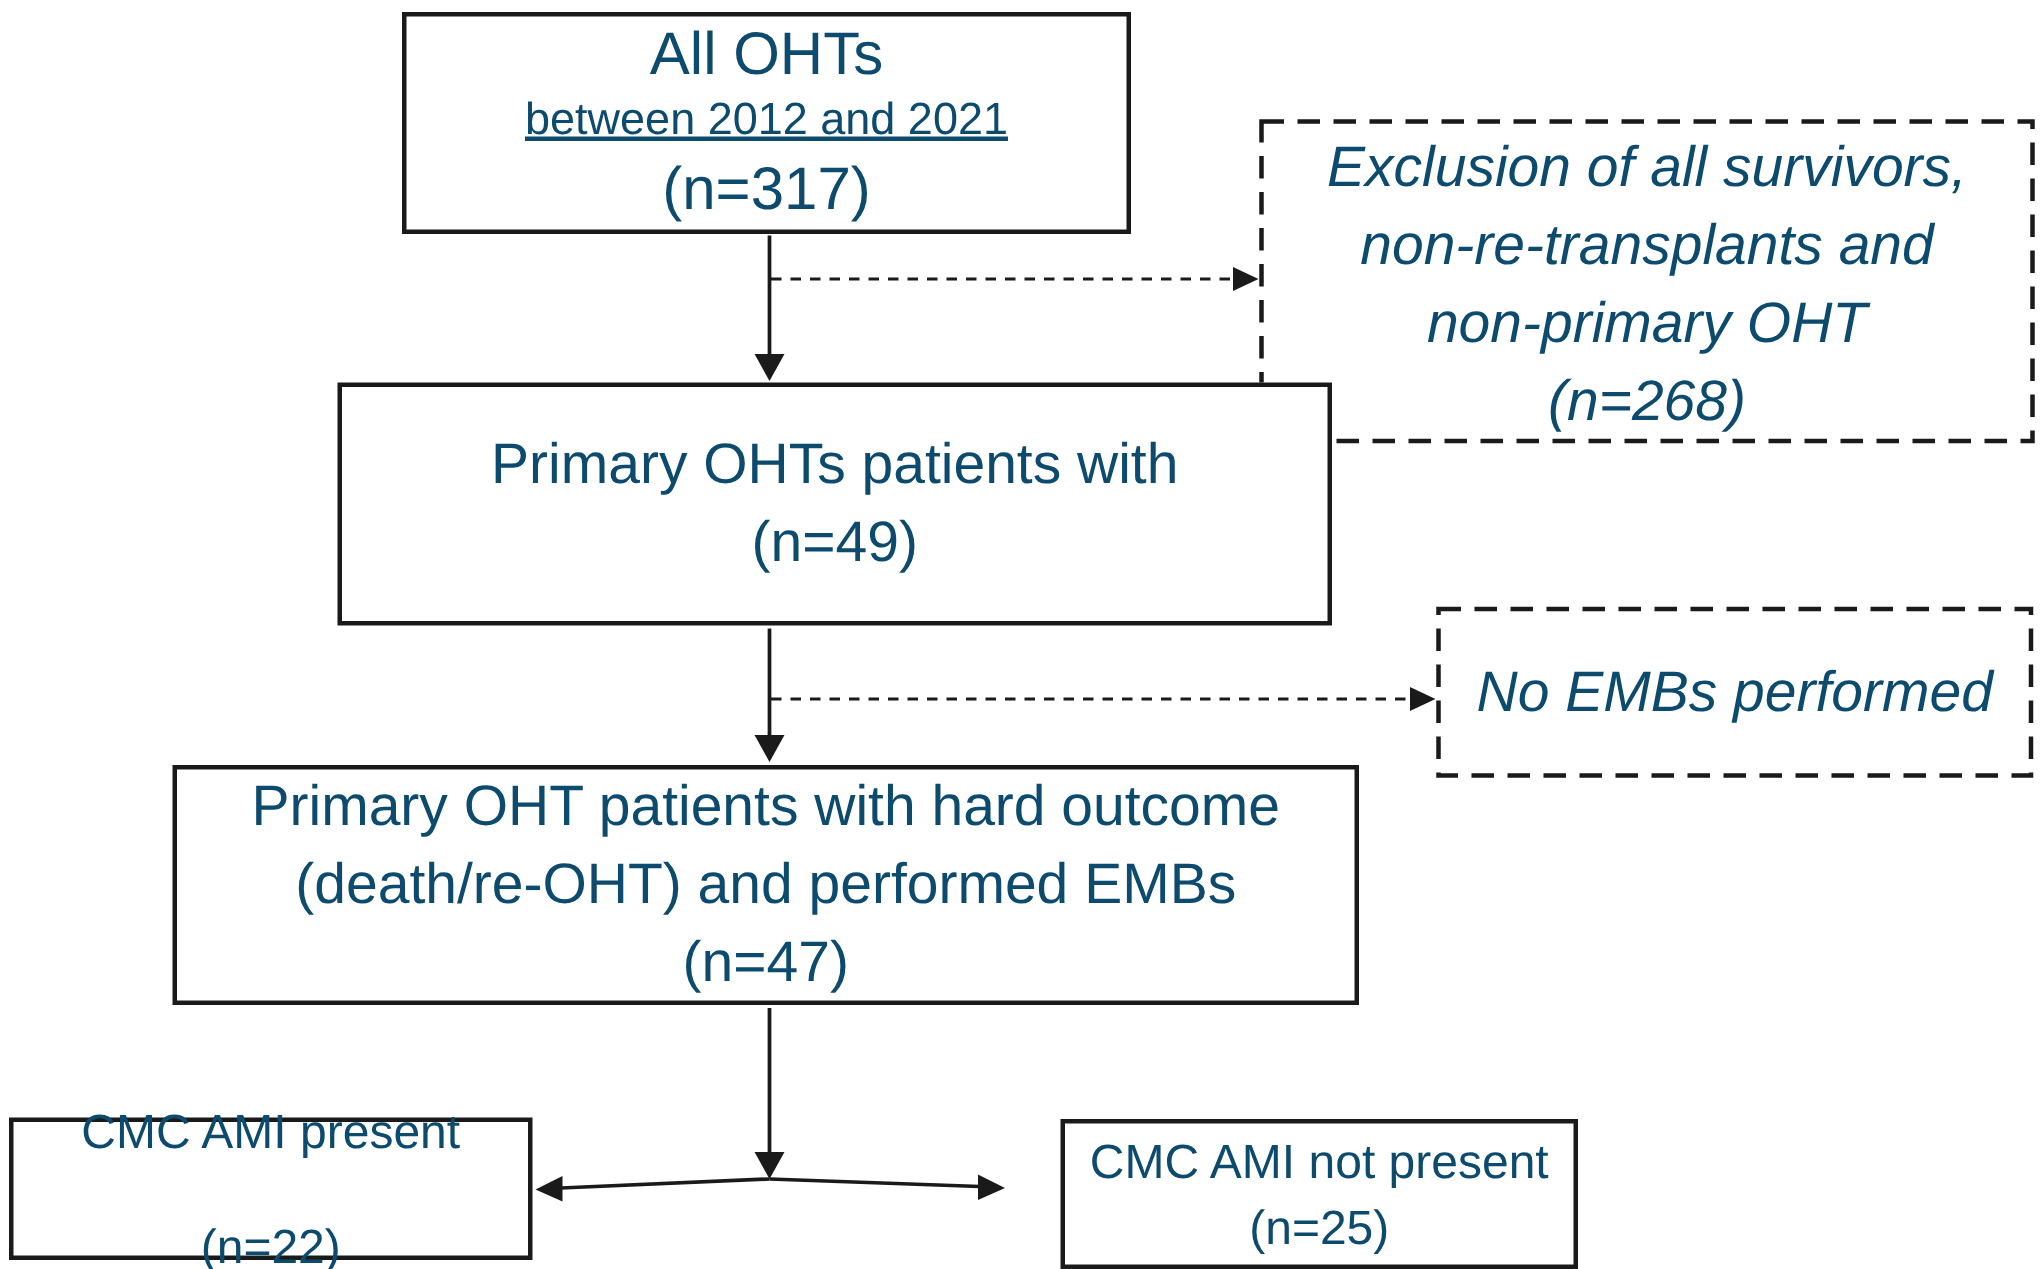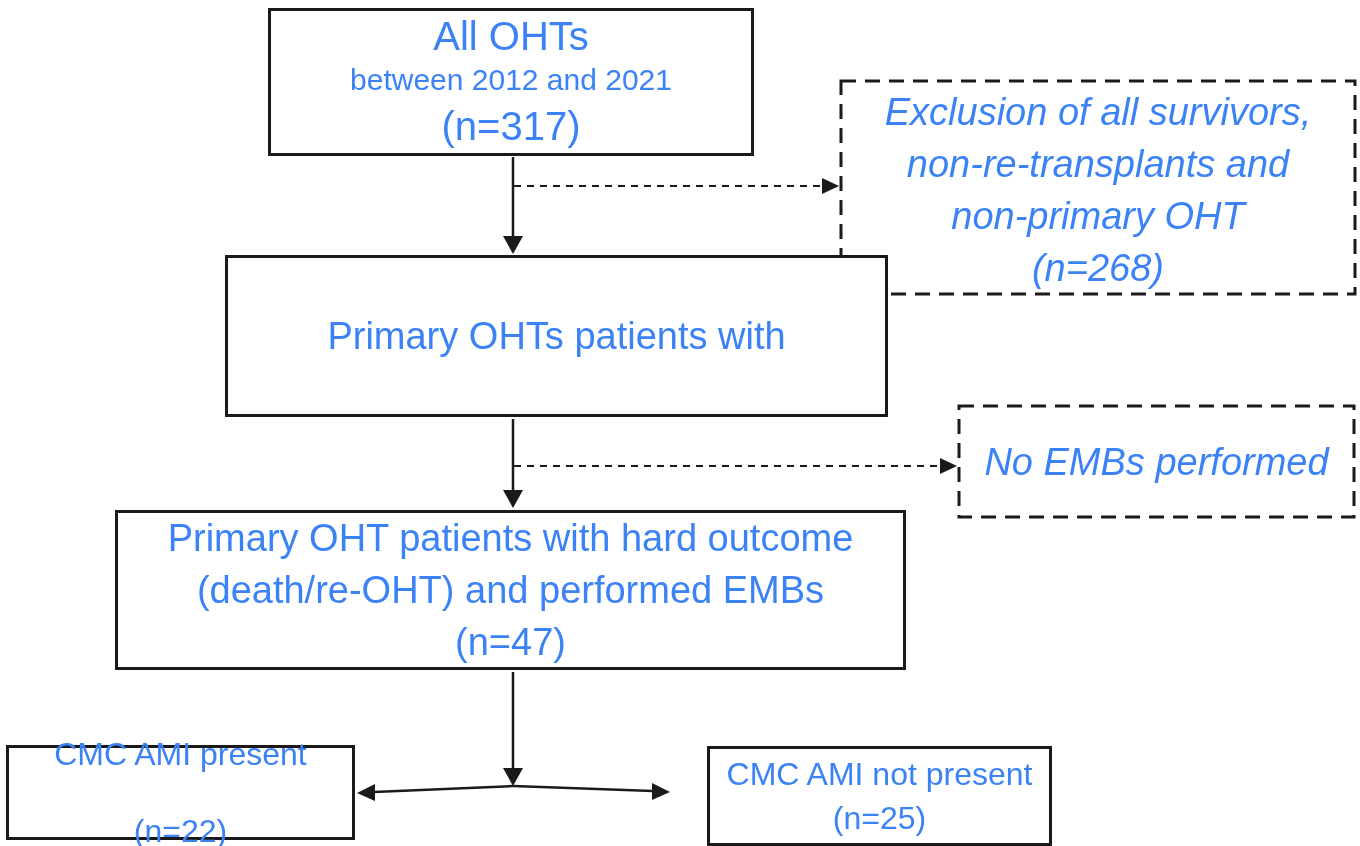--- a/index.html
+++ b/index.html
@@ -6,21 +6,21 @@
     margin: 0;
     padding: 0;
     background: #ffffff;
   }
   .canvas {
     position: relative;
     width: 1360px;
     height: 846px;
     background: #ffffff;
     font-family: "Liberation Sans", sans-serif;
-    color: #3b82f6;
+    color: #0c4a6e;
     overflow: hidden;
   }
   svg.layer {
     position: absolute;
     left: 0;
     top: 0;
     width: 1360px;
     height: 846px;
   }
   .box {
@@ -34,21 +34,21 @@
     align-items: center;
     text-align: center;
   }
   .box.dashed {
     border: none;          
     background: transparent;
     font-style: italic;
   }
   .l { white-space: nowrap; }
   .fs40  { font-size: 40px; line-height: 50px; }
-  .fs30  { font-size: 30px; line-height: 38px; }
+  .fs30  { font-size: 30px; line-height: 38px; text-decoration: underline; }
   .fs40n { font-size: 40px; line-height: 54px; }
   .fs38  { font-size: 38px; line-height: 52px; }
   .fs32  { font-size: 32px; line-height: 44px; }
 </style>
 </head>
 <body>
 
 <div class="canvas">
 
   <svg class="layer" viewBox="0 0 1360 846" xmlns="http://www.w3.org/2000/svg">
@@ -86,20 +86,21 @@
 
   <div class="box dashed" style="left:841px; top:81px; width:514px; height:213px;justify-content:flex-end;">
     <div class="l fs38">Exclusion of all survivors,</div>
     <div class="l fs38">non-re-transplants and</div>
     <div class="l fs38">non-primary OHT</div>
     <div class="l fs38">(n=268)</div>
   </div>
 
   <div class="box" style="left:225px; top:255px; width:663px; height:162px;">
     <div class="l fs38">Primary OHTs patients with</div>
+    <div class="l fs38">(n=49)</div>
   </div>
 
   <div class="box dashed" style="left:959px; top:406px; width:395px; height:111px;">
     <div class="l fs38">No EMBs performed</div>
   </div>
 
   <div class="box" style="left:115px; top:510px; width:791px; height:160px;">
     <div class="l fs38">Primary OHT patients with hard outcome</div>
     <div class="l fs38">(death/re-OHT) and performed EMBs</div>
     <div class="l fs38">(n=47)</div>

